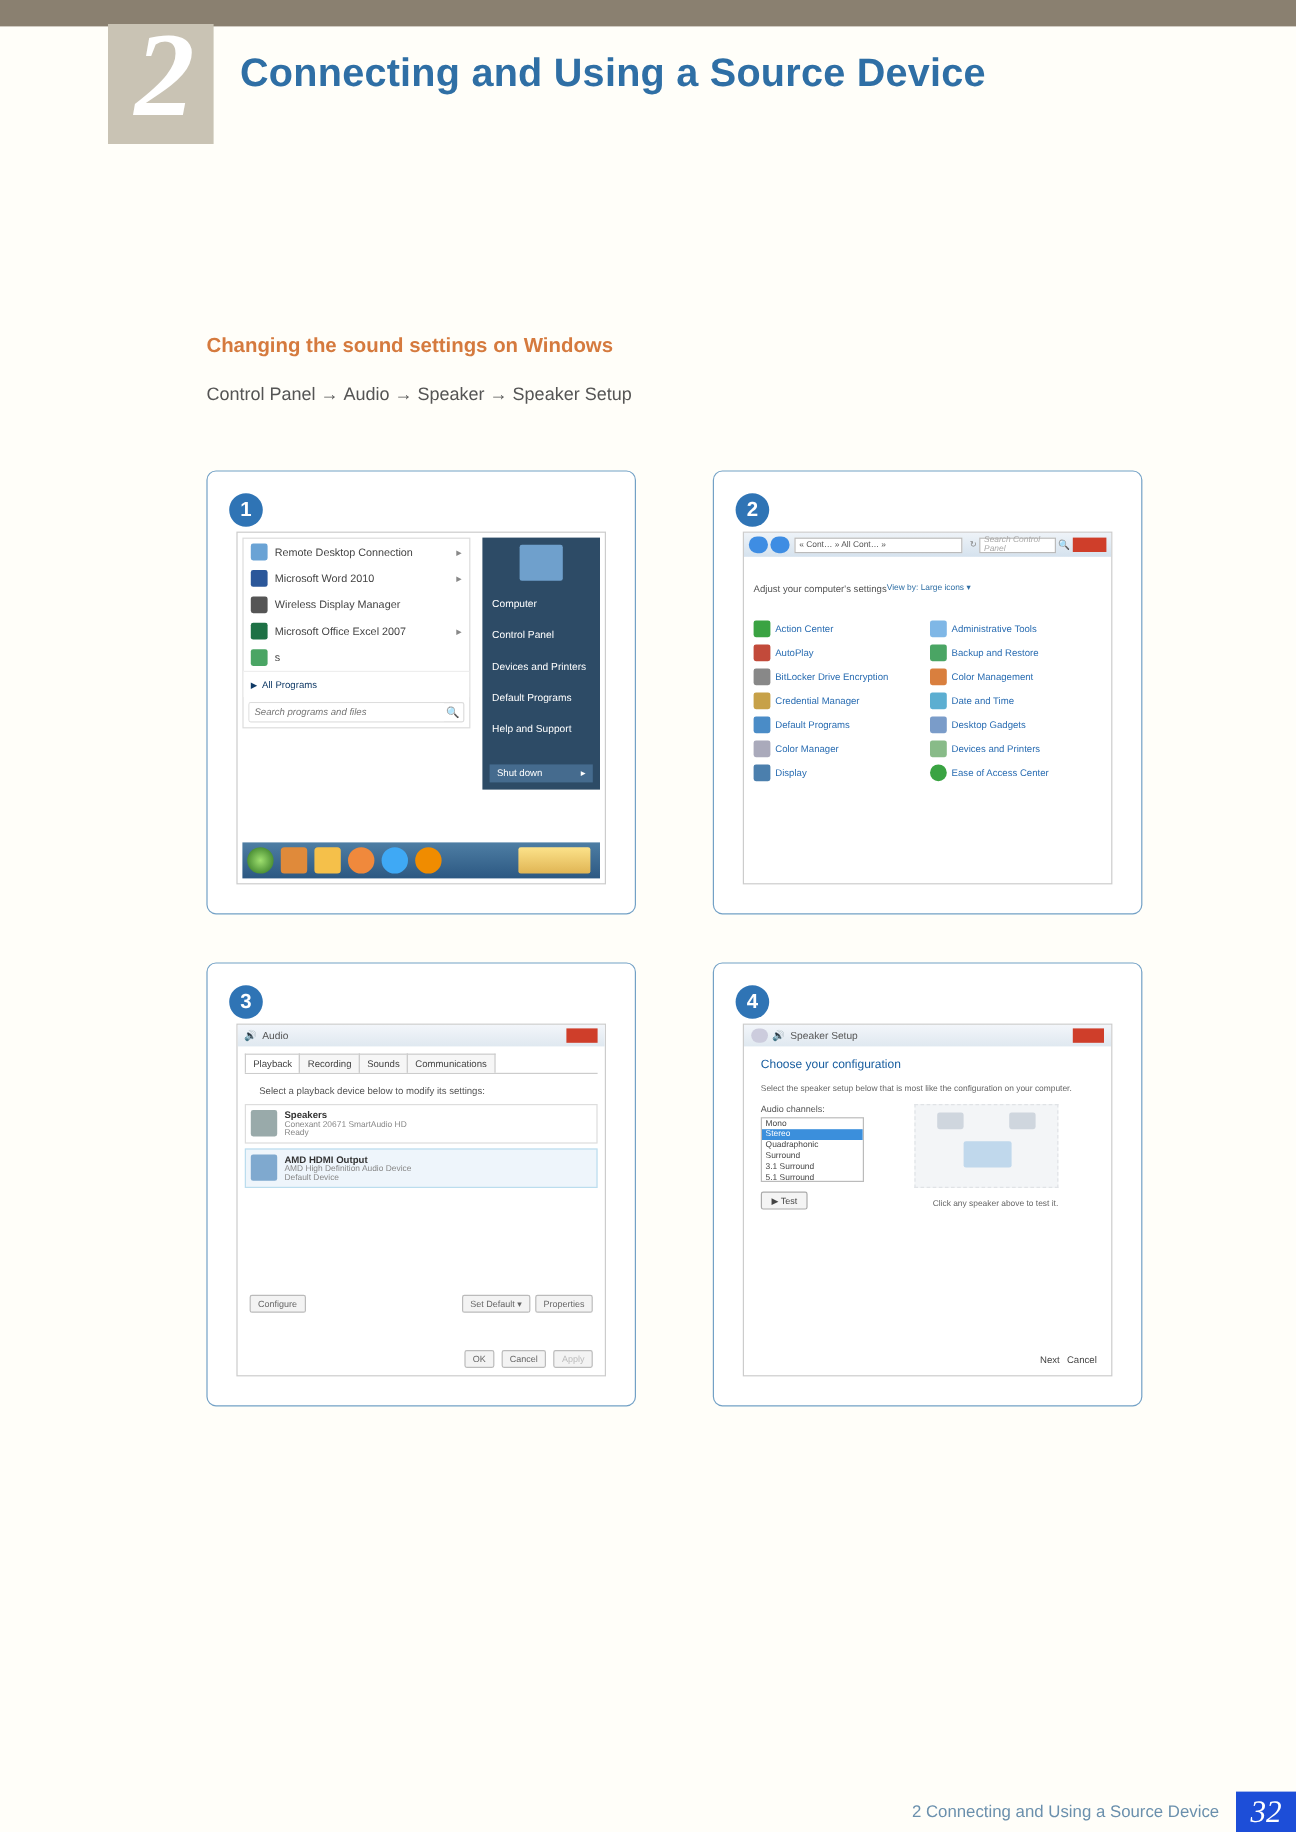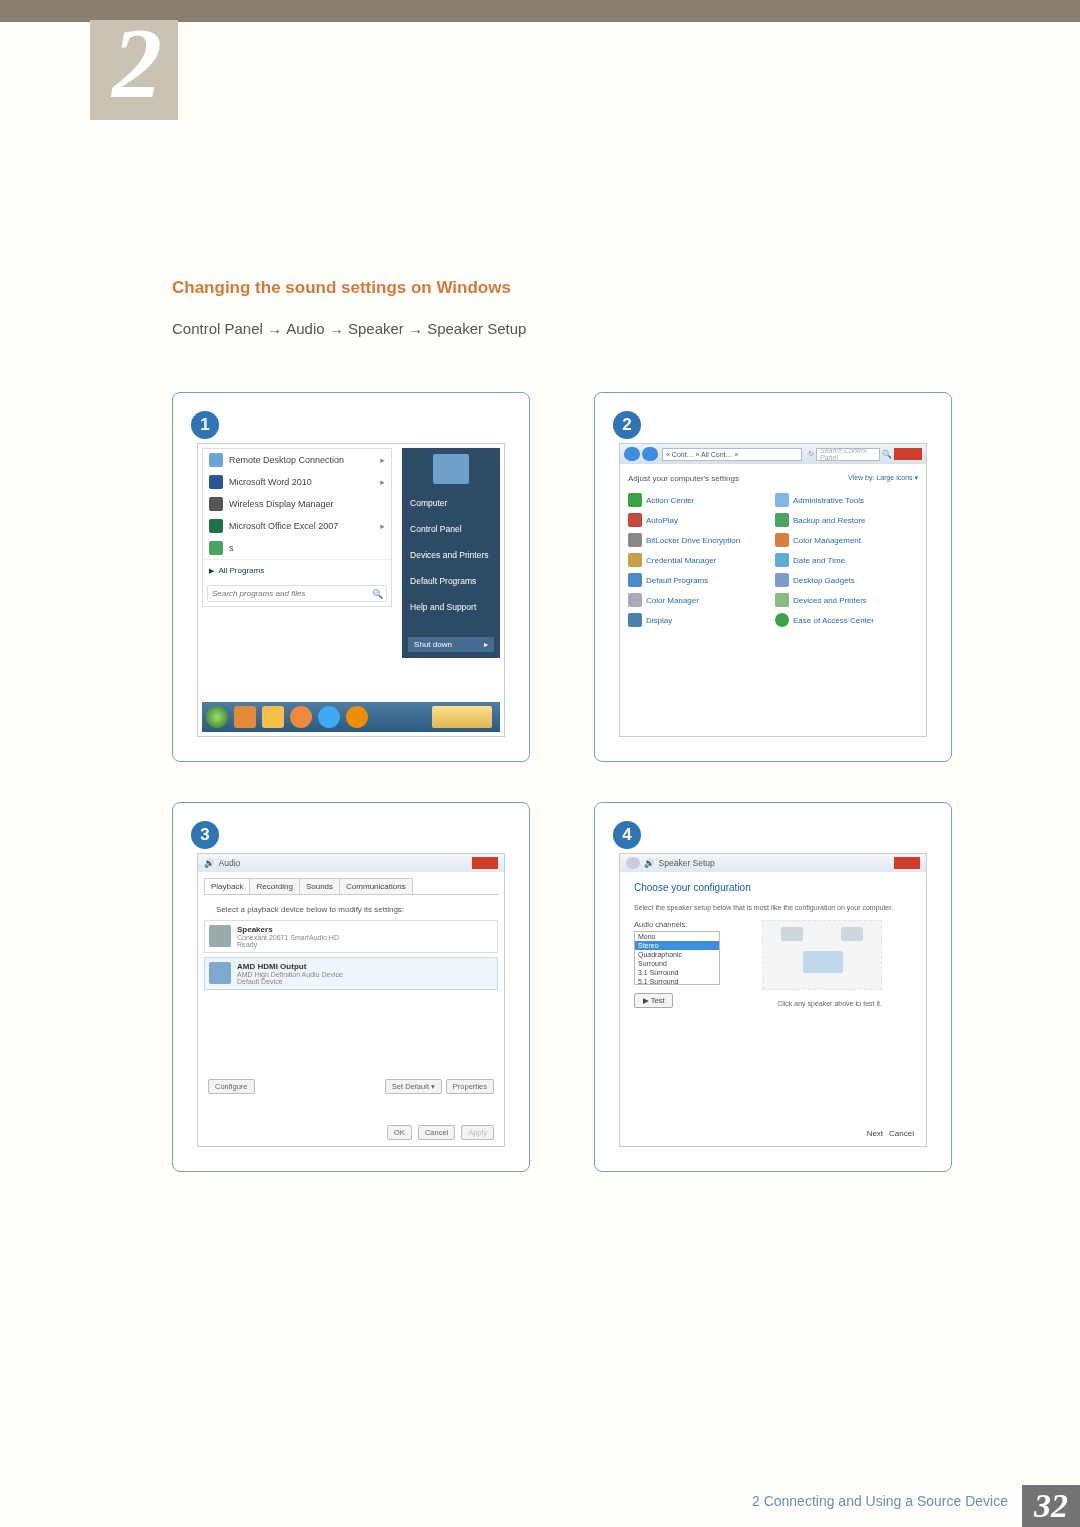--- a/index.html
+++ b/index.html
@@ -145,21 +145,21 @@
   .fig1 .rr { color: #fff; font-size: 8.5px; padding: 8px 8px; }
   .fig1 .shut { position: absolute; bottom: 6px; left: 6px; right: 6px; background: #456b8e; color: #fff; font-size: 8px; padding: 3px 6px; display: flex; justify-content: space-between; }
   .fig1 .rsquare { width: 36px; height: 30px; background: #6fa0cc; margin: 6px auto; border-radius: 2px; }
 
   .fig2 .titlebar { height: 20px; background: linear-gradient(#eef3f8,#d5e2ee); display: flex; align-items: center; padding: 0 4px; }
   .fig2 .nav { display: flex; gap: 2px; }
   .fig2 .navb { width: 16px; height: 14px; background: #3e8de3; border-radius: 8px; }
   .fig2 .addr { flex: 1; margin: 0 4px; height: 13px; background: #fff; border: 1px solid #bbb; font-size: 7px; padding: 0 3px; display: flex; align-items: center; color: #555; }
   .fig2 .sbox { width: 64px; height: 13px; background: #fff; border: 1px solid #bbb; font-size: 7px; font-style: italic; color: #aaa; padding: 0 3px; display: flex; align-items: center; }
   .fig2 .closeb { width: 28px; height: 12px; background: #cf3e2a; margin-left: 2px; }
-  .fig2 .subtitle { font-size: 8px; color: #555; padding: 10px 8px; display: flex; justify-content: space-between; }
+  .fig2 .subtitle { font-size: 8px; color: #555; padding: 22px 8px; display: flex; justify-content: flex-start; }
   .fig2 .viewby { color: #2f6fa5; font-size: 7px; }
   .fig2 .grid { display: grid; grid-template-columns: 1fr 1fr; gap: 6px 4px; padding: 0 8px; }
   .fig2 .gitem { display: flex; align-items: center; gap: 4px; font-size: 8px; color: #2a6db2; }
   .fig2 .gic { width: 14px; height: 14px; background: #7fb7e6; border-radius: 2px; }
 
   .fig3 .winhead { height: 18px; background: linear-gradient(#f3f6fa,#dfe8f0); display: flex; align-items: center; padding: 0 6px; font-size: 8.5px; color: #555; }
   .fig3 .closex { margin-left: auto; width: 26px; height: 12px; background: #cf3e2a; }
   .fig3 .tabs { display: flex; border-bottom: 1px solid #ccc; margin: 6px 6px 0 6px; font-size: 8px; }
   .fig3 .tab { padding: 3px 6px; border: 1px solid #ccc; border-bottom: none; background: #f6f6f6; margin-right: -1px; }
   .fig3 .tab.active { background: #fff; }
@@ -197,37 +197,38 @@
     display: flex;
     justify-content: flex-end;
     align-items: stretch;
   }
   .footer .ftext {
     color: #6b90ad;
     font-size: 14px;
     padding: 8px 14px;
   }
   .footer .pagebox {
-    background: #737373;
+    background: #1d4ed8;
     color: #fff;
-    font-weight: 700;
+    font-weight: 400;
     font-style: italic;
-    font-size: 34px;
+    font-size: 26px;
     font-family: Georgia, serif;
     padding: 2px 12px;
     display: flex; align-items: center;
   }
 </style>
 </head>
 <body>
 
 <div class="page">
   <div class="top-bar"></div>
   <div class="chapter-box"></div>
   <div class="chapter-num">2</div>
+  <div class="chapter-title">Connecting and Using a Source Device</div>
 
   <div class="section-title">Changing the sound settings on Windows</div>
 
   <div class="breadcrumb">
     <span>Control Panel</span>
     <span class="arrow"> → </span>
     <span>Audio</span>
     <span class="arrow"> → </span>
     <span>Speaker</span>
     <span class="arrow"> → </span>

